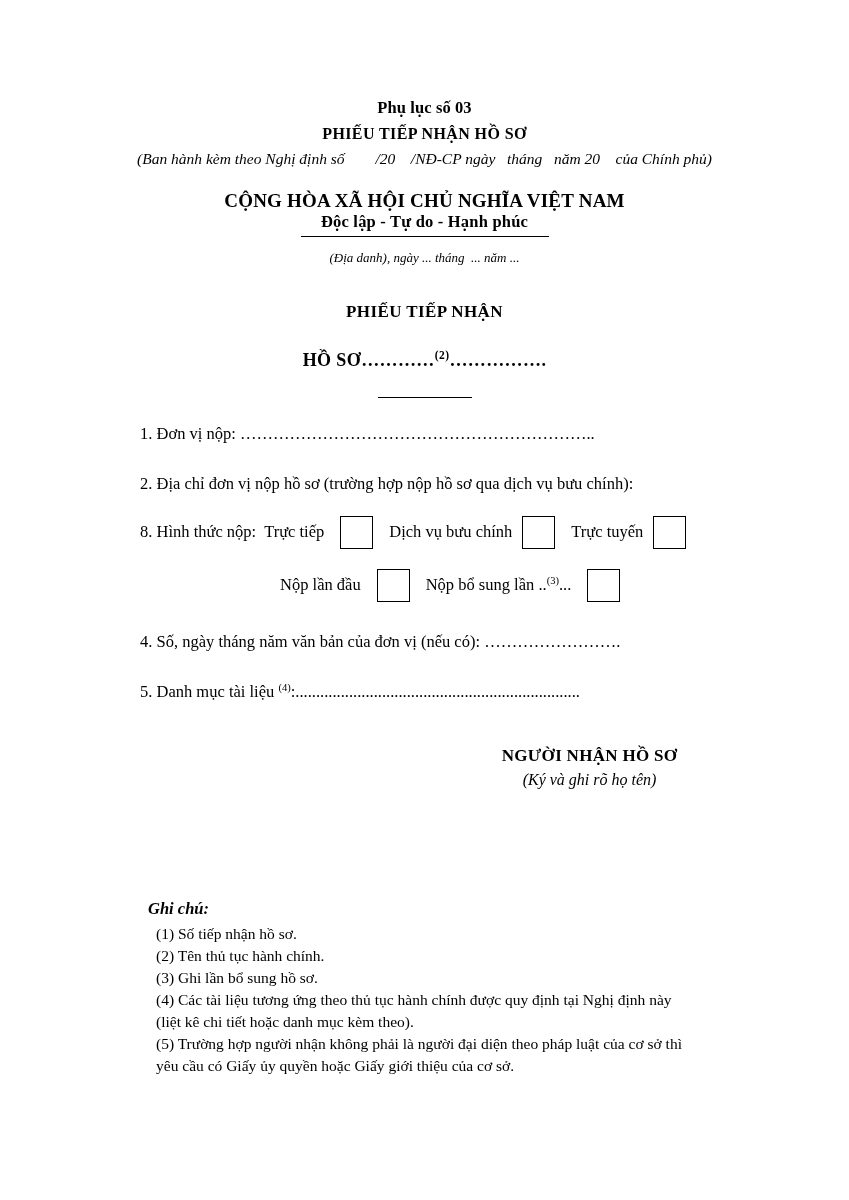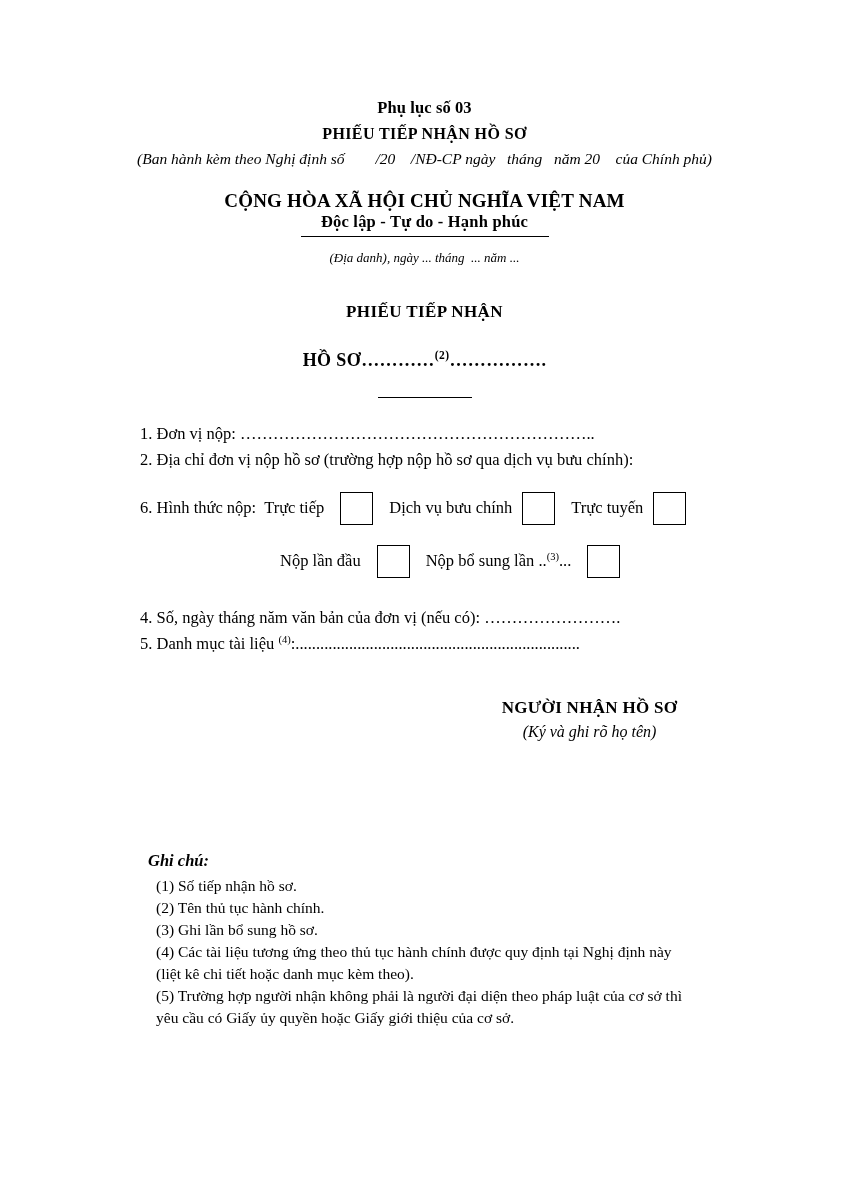--- a/index.html
+++ b/index.html
@@ -131,21 +131,21 @@
   }
 
   
   .items {
     margin-top: 24px;
     font-size: 16.5px;
     line-height: 1.45;
   }
   .item {
     margin-left: 40px;
-    margin-top: 2px;
+    margin-top: 26px;
     white-space: pre-wrap;
   }
   .item-first { margin-top: 0; }
 
   
   .cb-row {
     display: flex;
     align-items: center;
     margin-left: 40px;
     margin-top: 20px;
@@ -236,21 +236,21 @@
   <div class="form-subject"><span>HỒ SƠ…………</span><sup>(2)</sup><span>…………….</span></div>
   <div class="rule-under-subject"></div>
 
   <div class="items">
 
     <div class="item item-first">1. Đơn vị nộp: ………………………………………………………..</div>
 
     <div class="item">2. Địa chỉ đơn vị nộp hồ sơ (trường hợp nộp hồ sơ qua dịch vụ bưu chính):</div>
 
     <div class="cb-row">
-      <span class="lbl">6. Hình thức nộp:  Trực tiếp</span>
+      <span class="lbl">8. Hình thức nộp:  Trực tiếp</span>
       <span class="gap-m"></span>
       <span class="box"></span>
       <span class="gap-m"></span>
       <span class="lbl">Dịch vụ bưu chính</span>
       <span class="gap-s"></span>
       <span class="box"></span>
       <span class="gap-m"></span>
       <span class="lbl">Trực tuyến</span>
       <span class="gap-s"></span>
       <span class="box"></span>

